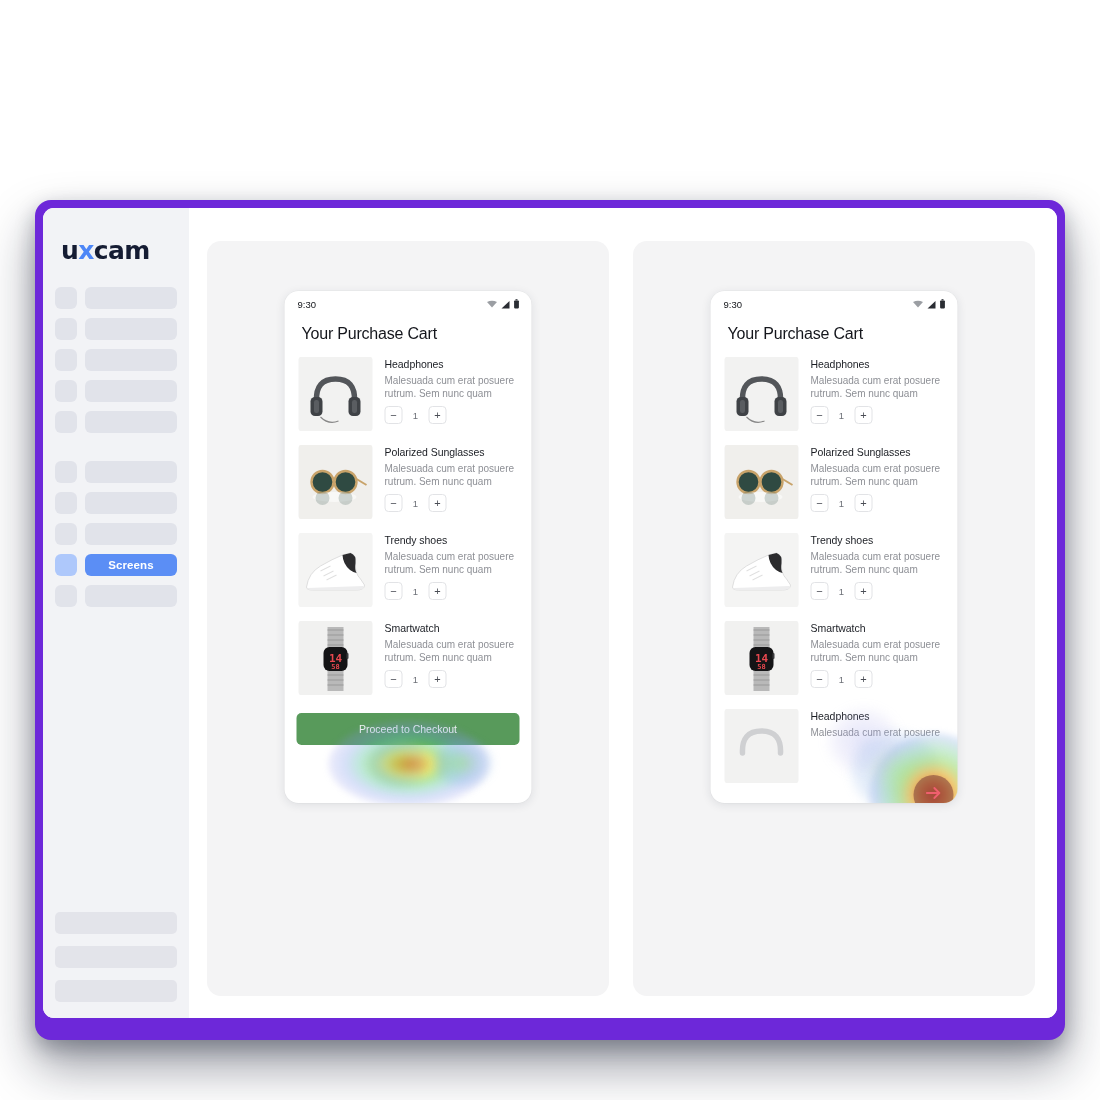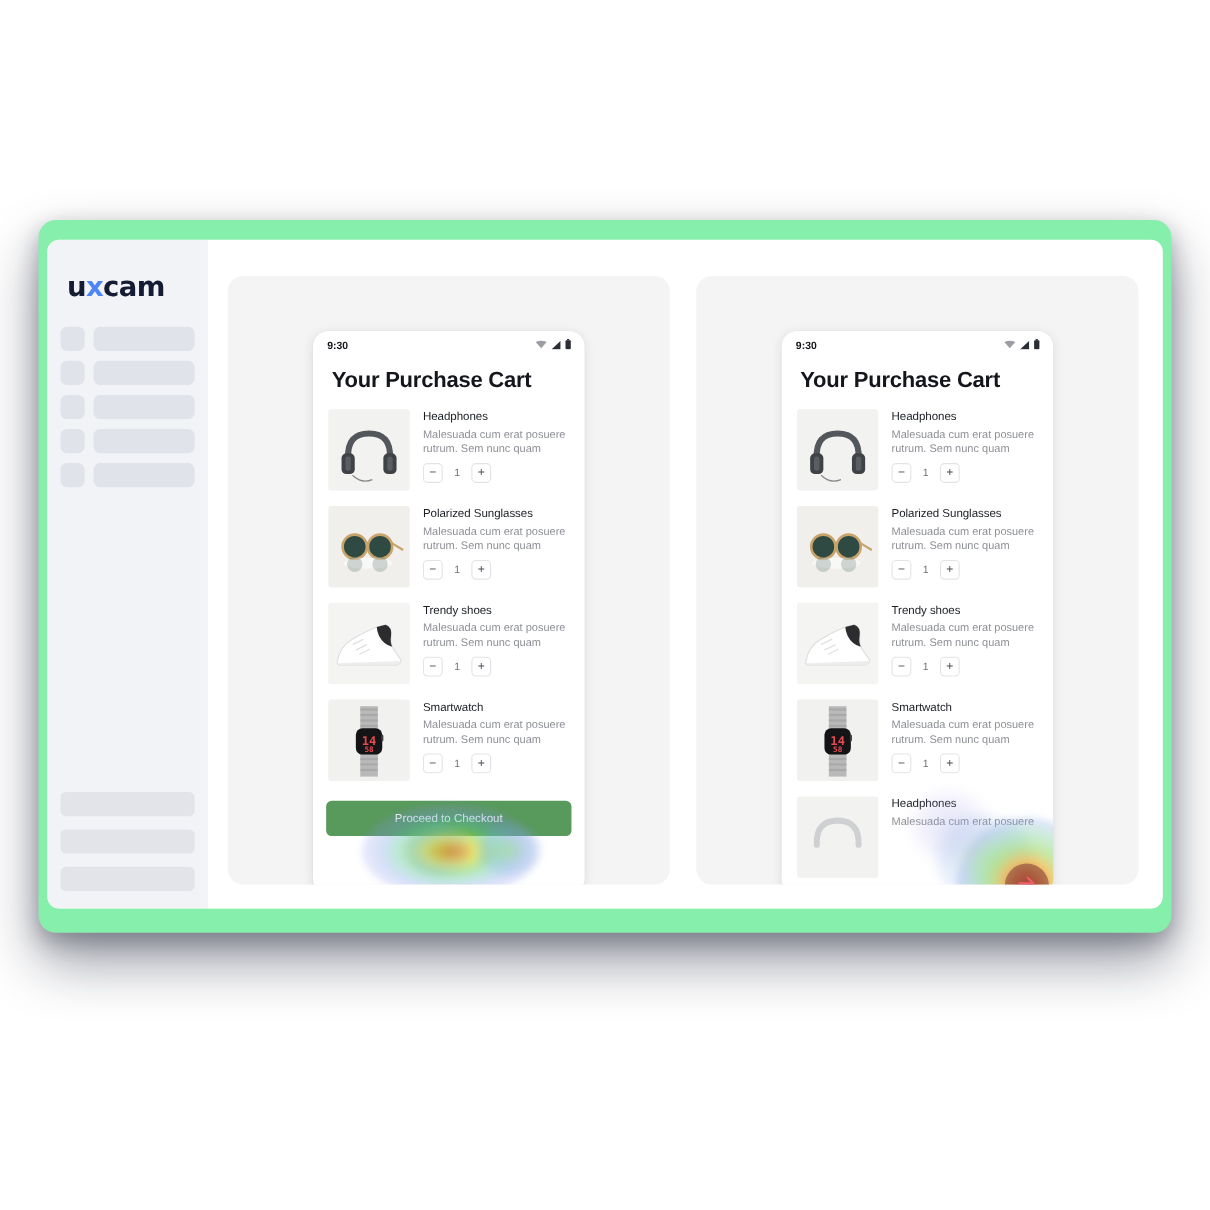--- a/index.html
+++ b/index.html
@@ -7,24 +7,24 @@
     width: 1100px; height: 1100px;
     background: #ffffff;
     font-family: "Liberation Sans", sans-serif;
     overflow: hidden;
   }
 
   
   .app-window {
     position: absolute;
     left: 35px; top: 200px;
-    width: 1030px; height: 648px;
-    background: #86efac;
+    width: 1030px; height: 840px;
+    background: #6d28d9;
     border-radius: 16px;
-    padding: 18px 8px 22px 8px;
+    padding: 8px 8px 22px 8px;
     box-shadow: 0 26px 50px rgba(15,20,40,0.42),
                 0 8px 20px rgba(15,20,40,0.28);
   }
   .app-inner {
     width: 100%; height: 100%;
     background: #ffffff;
     border-radius: 11px;
     overflow: hidden;
     display: flex;
   }
@@ -128,31 +128,31 @@
 
   .statusbar {
     height: 26px;
     display: flex;
     align-items: center;
     justify-content: space-between;
     padding: 0 12px 0 13px;
   }
   .clock {
     font-size: 9.5px;
-    font-weight: 700;
+    font-weight: 400;
     color: #111318;
     font-family: "Liberation Sans", sans-serif;
   }
   .sys-icons {
     display: flex; align-items: center; gap: 3px;
   }
 
   .screen-title {
-    font-size: 20px;
-    font-weight: 700;
+    font-size: 16px;
+    font-weight: 400;
     color: #14161c;
     padding: 8px 17px 0 17px;
     letter-spacing: -0.2px;
   }
 
   .list { padding: 14px 0 0 0; }
   .item {
     display: flex;
     gap: 12px;
     padding: 0 14px 0 14px;
@@ -315,20 +315,42 @@
         <div class="nav-item">
           <div class="nav-sq"></div>
           <div class="nav-bar"></div>
         </div>
         <div class="nav-item">
           <div class="nav-sq"></div>
           <div class="nav-bar"></div>
         </div>
       </div>
 
+      <div class="nav-group g2">
+        <div class="nav-item">
+          <div class="nav-sq"></div>
+          <div class="nav-bar"></div>
+        </div>
+        <div class="nav-item">
+          <div class="nav-sq"></div>
+          <div class="nav-bar"></div>
+        </div>
+        <div class="nav-item">
+          <div class="nav-sq"></div>
+          <div class="nav-bar"></div>
+        </div>
+        <div class="nav-item active">
+          <div class="nav-sq"></div>
+          <div class="nav-bar">Screens</div>
+        </div>
+        <div class="nav-item">
+          <div class="nav-sq"></div>
+          <div class="nav-bar"></div>
+        </div>
+      </div>
 
       <div class="nav-bottom">
         <div class="nav-wide"></div>
         <div class="nav-wide"></div>
         <div class="nav-wide"></div>
       </div>
     </div>
 
     <div class="main">
 

